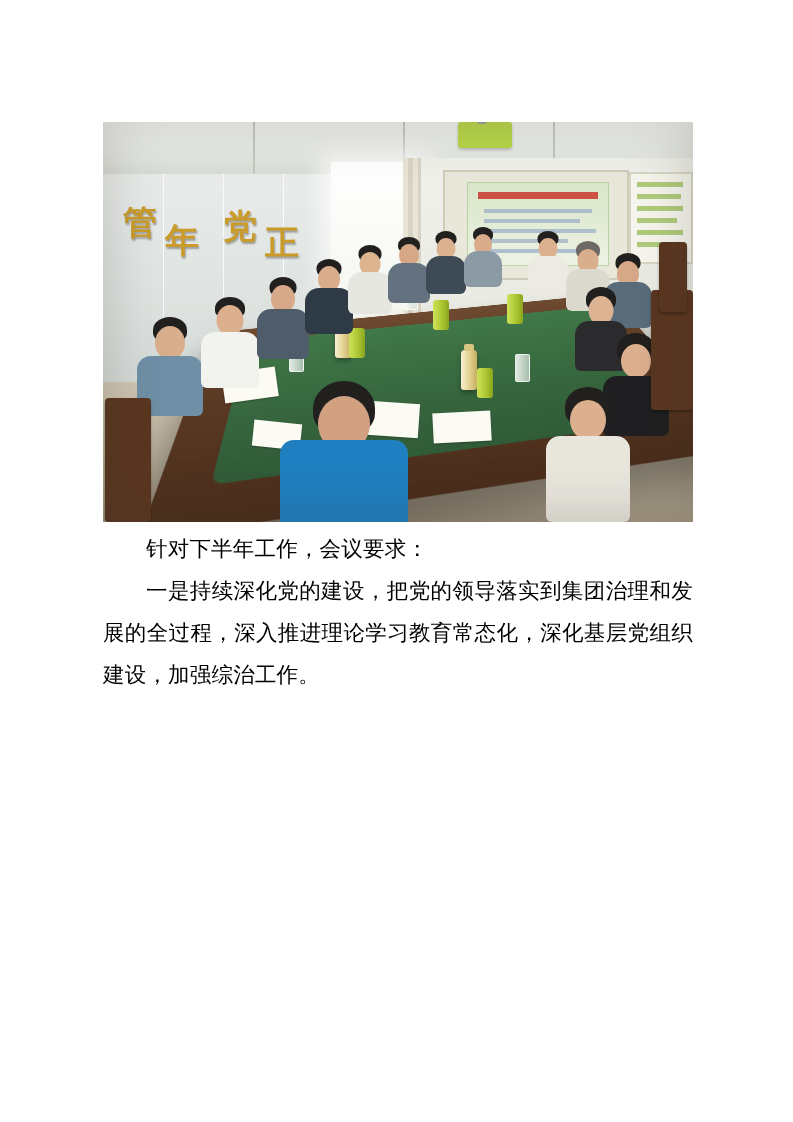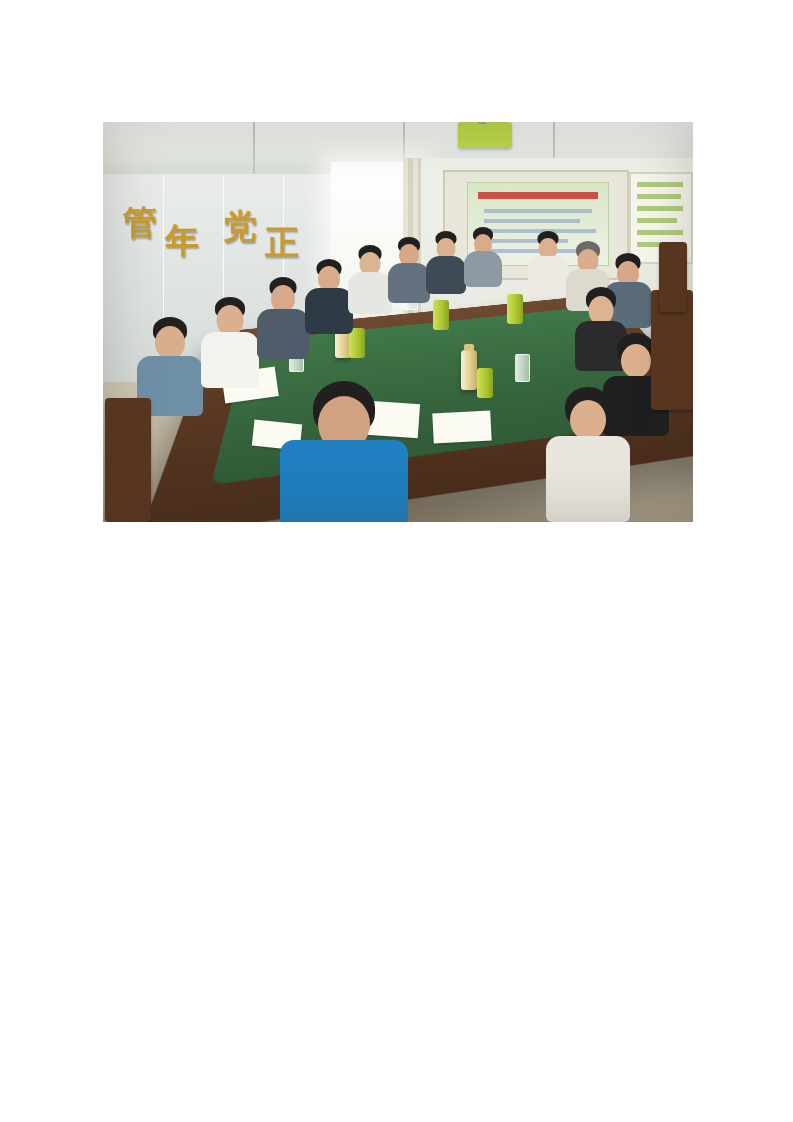--- a/index.html
+++ b/index.html
@@ -331,14 +331,16 @@
       </div>
 
       <div class="ph-chair" style="left:2px; top:276px; width:46px; height:124px;"></div>
       <div class="ph-chair" style="left:548px; top:168px; width:42px; height:120px;"></div>
       <div class="ph-chair" style="left:556px; top:120px; width:28px; height:70px;"></div>
 
       <div class="ph-vignette"></div>
     </div>
   </div>
 
+  <p class="para para-indent after-photo">针对下半年工作，会议要求：</p>
+  <p class="para para-indent">一是持续深化党的建设，把党的领导落实到集团治理和发展的全过程，深入推进理论学习教育常态化，深化基层党组织建设，加强综治工作。</p>
 
 </div>
 
 </body></html>

